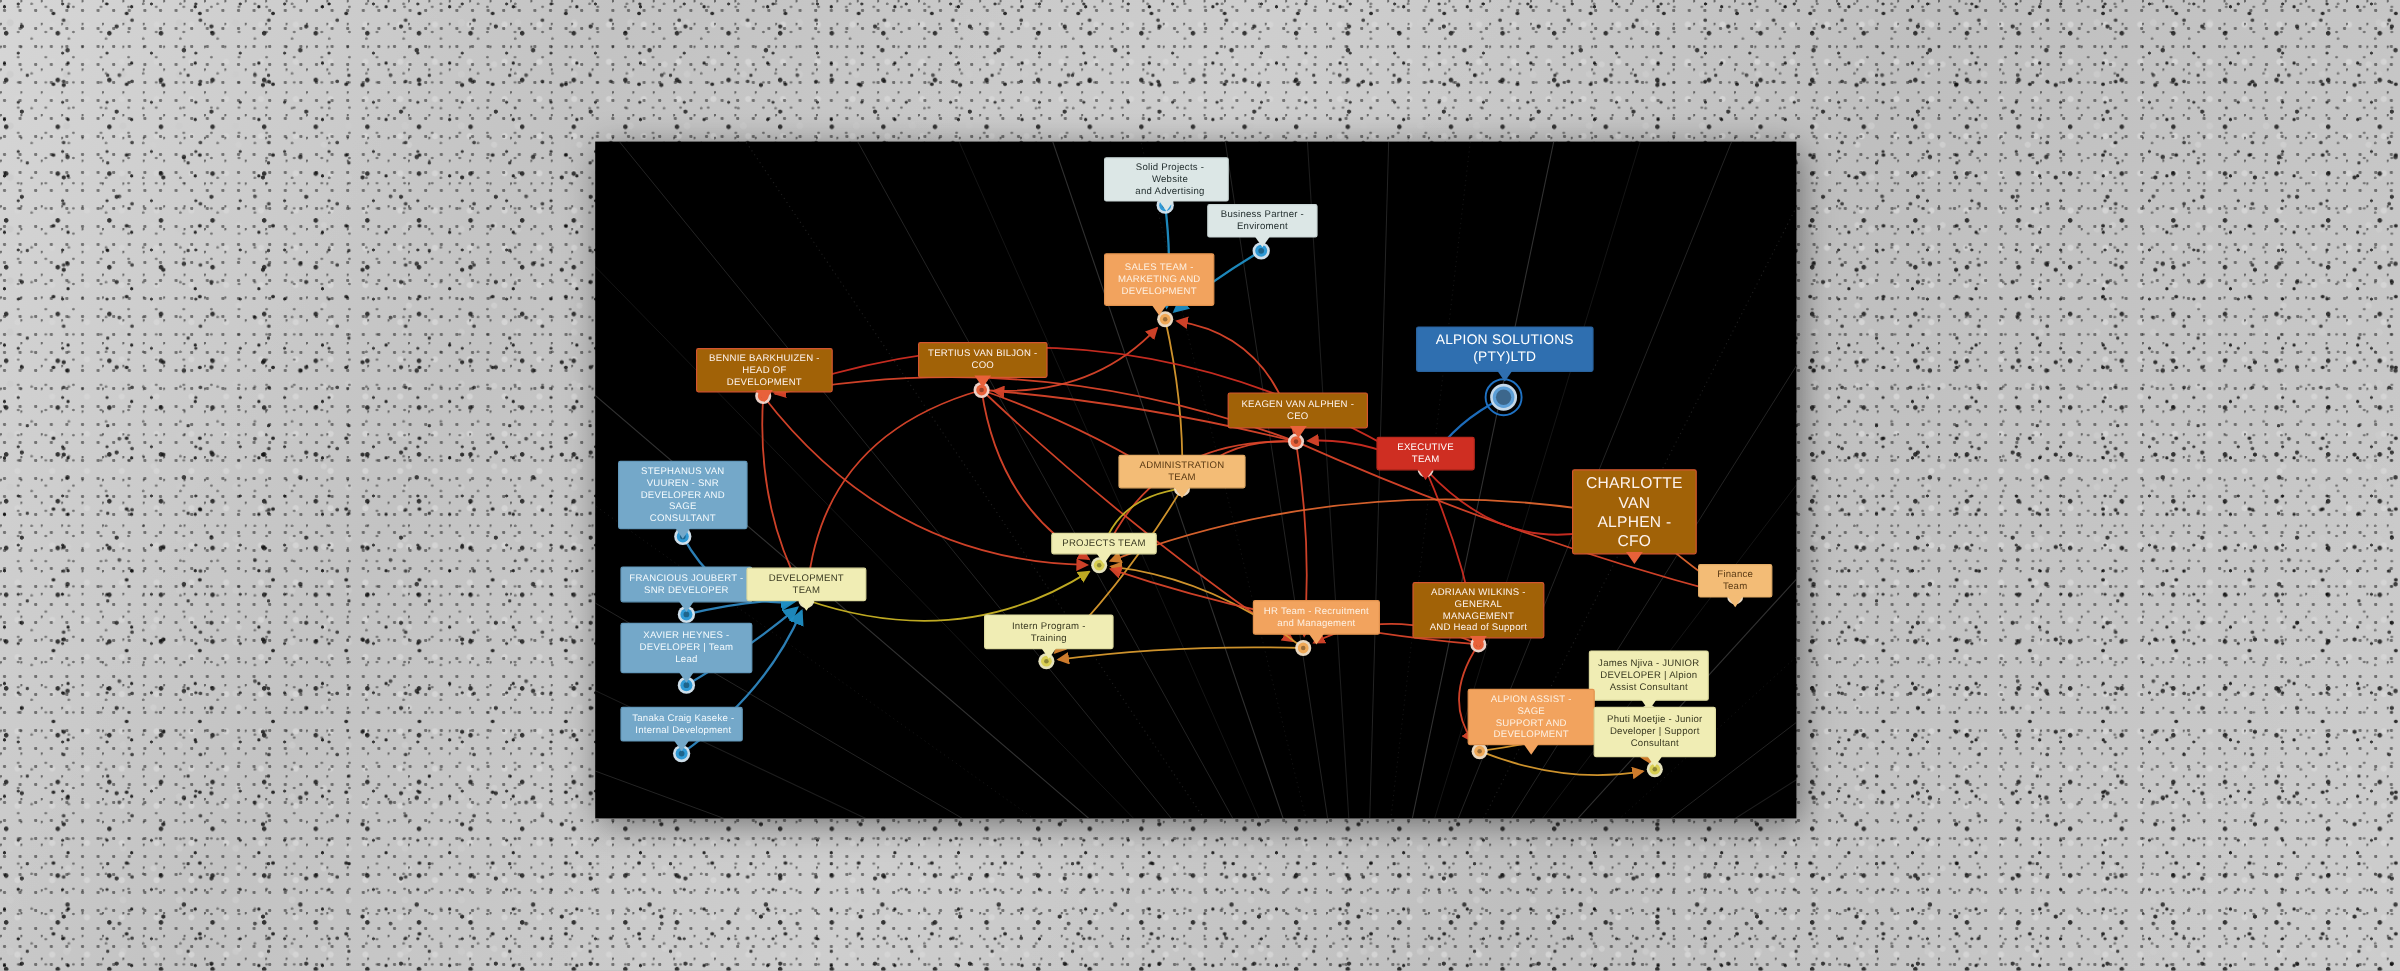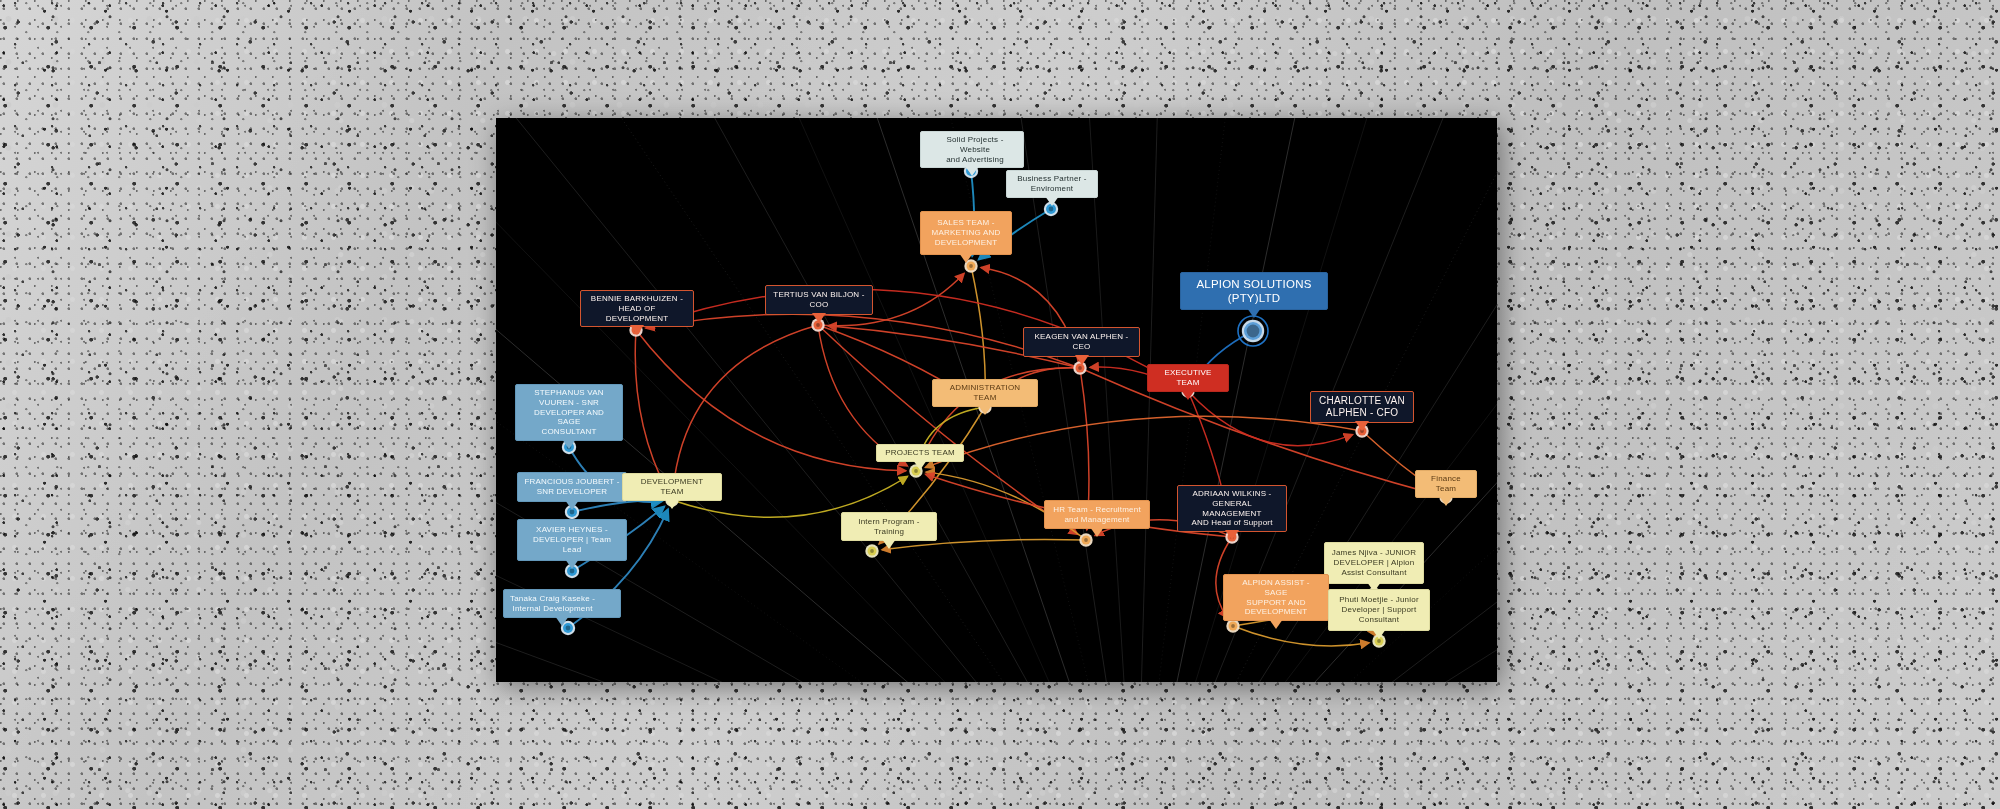--- a/index.html
+++ b/index.html
@@ -71,21 +71,21 @@
   }
   .node .tail{
     position:absolute;left:50%;bottom:-9px;margin-left:-7px;
     width:0;height:0;border-left:7px solid transparent;border-right:7px solid transparent;
   }
   
   .t-root      {background:#2f6fb0;color:#ffffff;border:1px solid #2a639e;}
   .t-root .tail{border-top:10px solid #2f6fb0;}
   .t-exec      {background:#cf2e22;color:#ffffff;border:1px solid #b9281d;}
   .t-exec .tail{border-top:10px solid #cf2e22;}
-  .t-red       {background:#0f172a;color:#fdf3ef;border:1px solid #d4552f;}
+  .t-red       {background:#a16207;color:#fdf3ef;border:1px solid #d4552f;}
   .t-red .tail {border-top:10px solid #e8613a;}
   .t-orange    {background:#f2a35e;color:#fdf1e4;border:1px solid #e2924e;}
   .t-orange .tail{border-top:10px solid #f2a35e;}
   .t-tan       {background:#f3bc76;color:#5a3a14;border:1px solid #e2ab66;}
   .t-tan .tail {border-top:10px solid #f3bc76;}
   .t-yellow    {background:#f0edb4;color:#3a3a22;border:1px solid #dedb9f;}
   .t-yellow .tail{border-top:10px solid #f0edb4;}
   .t-blue      {background:#74a8c9;color:#f4fafd;border:1px solid #6398ba;}
   .t-blue .tail{border-top:10px solid #74a8c9;}
   .t-pale      {background:#dce7e6;color:#1f2b2b;border:1px solid #c9d6d5;}
@@ -318,39 +318,39 @@
       <div class="node t-orange" style="left: 424px; top: 93px; width: 92px; min-height: 44px; font-size: 8px; display: flex; align-items: center; justify-content: center;"><span>SALES TEAM -
 MARKETING AND
 DEVELOPMENT</span><i class="tail"></i></div>
       <div class="node t-red" style="left: 84px; top: 172px; width: 114px; min-height: 30px; font-size: 8px; display: flex; align-items: center; justify-content: center;"><span>BENNIE BARKHUIZEN -
 HEAD OF DEVELOPMENT</span><i class="tail"></i></div>
       <div class="node t-red" style="left: 269px; top: 167px; width: 108px; min-height: 30px; font-size: 8px; display: flex; align-items: center; justify-content: center;"><span>TERTIUS VAN BILJON -
 COO</span><i class="tail"></i></div>
       <div class="node t-red" style="left: 527px; top: 209px; width: 117px; min-height: 30px; font-size: 8px; display: flex; align-items: center; justify-content: center;"><span>KEAGEN VAN ALPHEN -
 CEO</span><i class="tail"></i></div>
       <div class="node t-exec" style="left: 651px; top: 246px; width: 82px; min-height: 17px; font-size: 8px; display: flex; align-items: center; justify-content: center;"><span>EXECUTIVE TEAM</span><i class="tail"></i></div>
-      <div class="node t-red" style="left: 814px; top: 273px; width: 104px; min-height: 30px; font-size: 10px; display: flex; align-items: flex-end; justify-content: center;"><span>CHARLOTTE VAN
+      <div class="node t-red" style="left: 814px; top: 273px; width: 104px; min-height: 30px; font-size: 13px; display: flex; align-items: flex-end; justify-content: center;"><span>CHARLOTTE VAN
 ALPHEN - CFO</span><i class="tail"></i></div>
       <div class="node t-tan" style="left: 436px; top: 261px; width: 106px; min-height: 18px; font-size: 8px; display: flex; align-items: center; justify-content: center;"><span>ADMINISTRATION TEAM</span><i class="tail"></i></div>
       <div class="node t-blue" style="left: 19px; top: 266px; width: 108px; min-height: 53px; font-size: 8px; display: flex; align-items: center; justify-content: center;"><span>STEPHANUS VAN
 VUUREN - SNR
 DEVELOPER AND SAGE
 CONSULTANT</span><i class="tail"></i></div>
       <div class="node t-yellow" style="left: 380px; top: 326px; width: 88px; min-height: 17px; font-size: 8px; display: flex; align-items: center; justify-content: center;"><span>PROJECTS TEAM</span><i class="tail"></i></div>
       <div class="node t-blue" style="left: 21px; top: 354px; width: 110px; min-height: 30px; font-size: 8px; display: flex; align-items: center; justify-content: center;"><span>FRANCIOUS JOUBERT -
 SNR DEVELOPER</span><i class="tail"></i></div>
       <div class="node t-yellow" style="left: 126px; top: 355px; width: 100px; min-height: 17px; font-size: 8px; display: flex; align-items: center; justify-content: center;"><span>DEVELOPMENT TEAM</span><i class="tail"></i></div>
       <div class="node t-blue" style="left: 21px; top: 401px; width: 110px; min-height: 42px; font-size: 8px; display: flex; align-items: center; justify-content: center;"><span>XAVIER HEYNES -
 DEVELOPER | Team
 Lead</span><i class="tail"></i></div>
-      <div class="node t-yellow" style="left: 324px; top: 394px; width: 96px; min-height: 29px; font-size: 8px; display: flex; align-items: center; justify-content: center; margin-left: 21px;"><span>Intern Program -
+      <div class="node t-yellow" style="left: 324px; top: 394px; width: 108px; min-height: 29px; font-size: 8px; display: flex; align-items: center; justify-content: center;"><span>Intern Program -
 Training</span><i class="tail"></i></div>
       <div class="node t-orange" style="left: 548px; top: 382px; width: 106px; min-height: 29px; font-size: 8px; display: flex; align-items: center; justify-content: center;"><span>HR Team  - Recruitment
 and Management</span><i class="tail"></i></div>
-      <div class="node t-blue" style="left: 7px; top: 471px; width: 118px; min-height: 29px; font-size: 8px; display: flex; align-items: center; justify-content: flex-start;"><span>Tanaka Craig Kaseke -
+      <div class="node t-blue" style="left: 21px; top: 471px; width: 102px; min-height: 29px; font-size: 8px; display: flex; align-items: center; justify-content: flex-end;"><span>Tanaka Craig Kaseke -
 Internal Development</span><i class="tail"></i></div>
       <div class="node t-red" style="left: 681px; top: 367px; width: 110px; min-height: 42px; font-size: 8px; display: flex; align-items: center; justify-content: center;"><span>ADRIAAN WILKINS -
 GENERAL MANAGEMENT
 AND Head of Support</span><i class="tail"></i></div>
       <div class="node t-tan" style="left: 919px; top: 352px; width: 62px; min-height: 17px; font-size: 8px; display: flex; align-items: center; justify-content: center;"><span>Finance Team</span><i class="tail"></i></div>
       <div class="node t-yellow" style="left: 828px; top: 424px; width: 100px; min-height: 42px; font-size: 8px; display: flex; align-items: center; justify-content: center;"><span>James Njiva - JUNIOR
 DEVELOPER | Alpion
 Assist Consultant</span><i class="tail"></i></div>
       <div class="node t-orange" style="left: 684px; top: 456px; width: 106px; min-height: 42px; font-size: 8px; display: flex; align-items: center; justify-content: center; margin-left: 43px;"><span>ALPION ASSIST - SAGE
 SUPPORT AND

